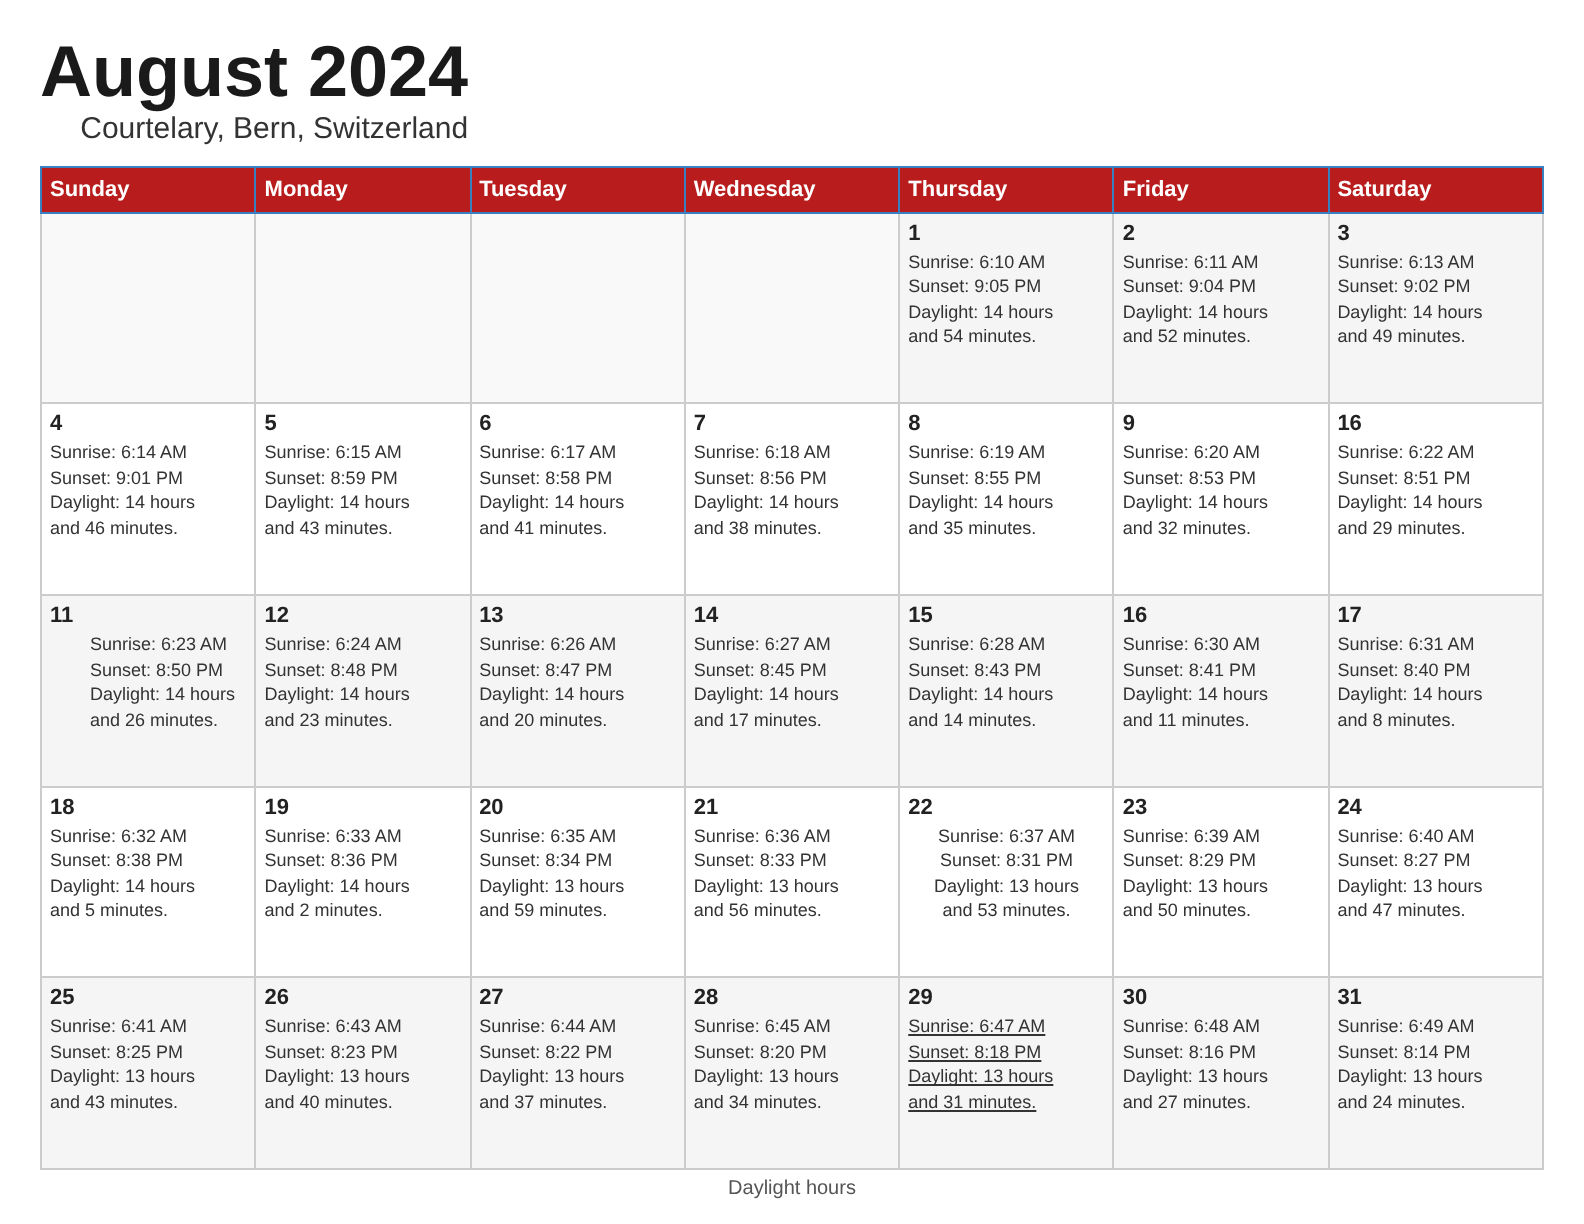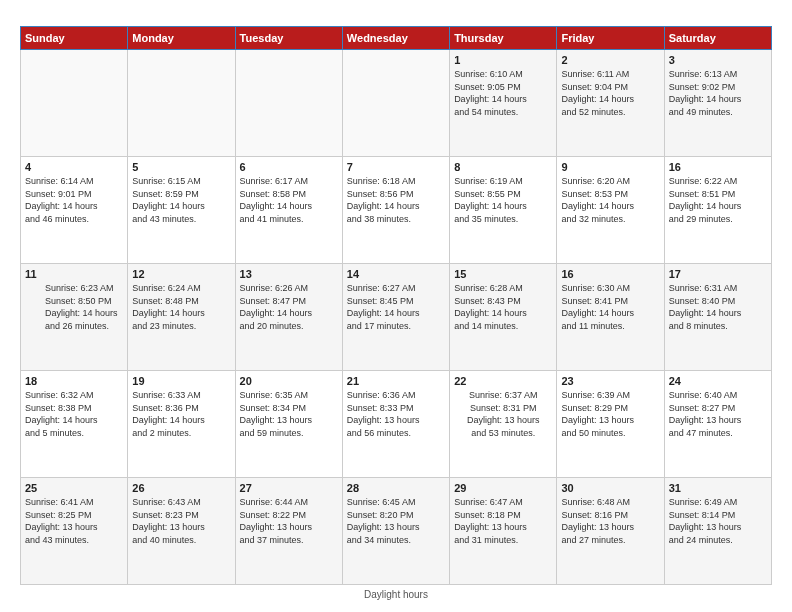--- a/index.html
+++ b/index.html
@@ -95,20 +95,24 @@
       color: #555;
       margin-top: 4px;
       text-align: center;
     }
   </style>
 </head>
 <body>
 
 <div class="page">
   <div class="header">
+    <div class="title-block">
+      <div class="main-title">August 2024</div>
+      <div class="subtitle">Courtelary, Bern, Switzerland</div>
+    </div>
   </div>
 
   <div class="calendar">
     <table>
       <thead>
         <tr>
         <th>Sunday</th>
             <th>Monday</th>
             <th>Tuesday</th>
             <th>Wednesday</th>
@@ -322,21 +326,21 @@
             </td>
             <td>
               <span class="day-num">28</span>
               <div class="day-info" style="white-space: pre-line;">Sunrise: 6:45 AM
 Sunset: 8:20 PM
 Daylight: 13 hours
 and 34 minutes.</div>
             </td>
             <td>
               <span class="day-num">29</span>
-              <div class="day-info" style="white-space: pre-line;">Sunrise: 6:47 AM
+              <div class="day-info" style="white-space: pre-line; text-decoration: underline;">Sunrise: 6:47 AM
 Sunset: 8:18 PM
 Daylight: 13 hours
 and 31 minutes.</div>
             </td>
             <td>
               <span class="day-num">30</span>
               <div class="day-info" style="white-space: pre-line;">Sunrise: 6:48 AM
 Sunset: 8:16 PM
 Daylight: 13 hours
 and 27 minutes.</div>

